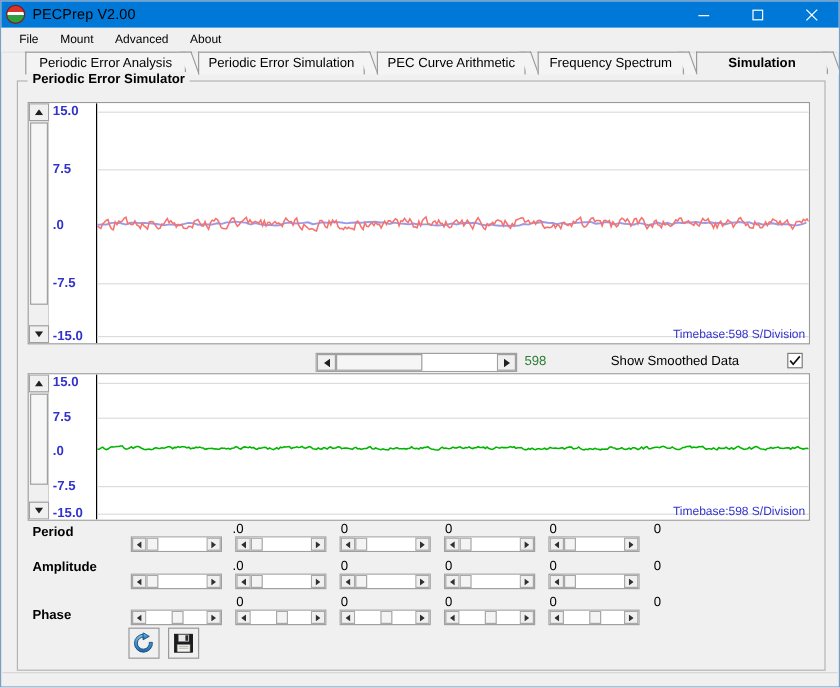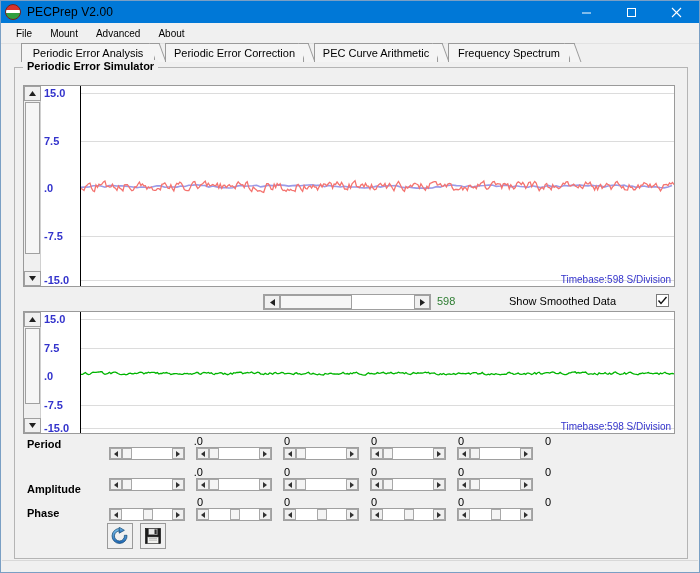--- a/index.html
+++ b/index.html
@@ -326,29 +326,33 @@
     <div class="menu-item">Advanced</div>
     <div class="menu-item">About</div>
   </div>
 
   <div class="tabstrip">
     <div class="tab" style="left:8px; width:134px;">
       <span>Periodic Error Analysis</span>
       <span class="skew"></span>
     </div>
     <div class="tab" style="left:152px; width:139px;">
-      <span>Periodic Error Correction</span>
+      <span>Periodic Error Simulation</span>
       <span class="skew"></span>
     </div>
     <div class="tab" style="left:301px; width:124px;justify-content:center;">
       <span>PEC Curve Arithmetic</span>
       <span class="skew"></span>
     </div>
     <div class="tab" style="left:435px; width:122px;">
       <span>Frequency Spectrum</span>
+      <span class="skew"></span>
+    </div>
+    <div class="tab active" style="left:567px; width:110px; border-bottom:1px solid #f0f0f0;">
+      <span>Simulation</span>
       <span class="skew"></span>
     </div>
   </div>
 
   <div class="groupbox">
     <div class="group-title">Periodic Error Simulator</div>
 
     <div class="chart-panel" style="left:8px; top:17px; width:652px; height:202px;">
 
       <div class="vscroll">
@@ -526,21 +530,21 @@
       <div class="ms-track">
           <div class="ms-thumb" style="left:0;"></div>
         </div>
       <div class="ms-arrow">
           <svg width="4" height="6" viewBox="0 0 4 6">
             <polygon points="0,0 4,3 0,6" fill="#303030"></polygon>
           </svg>
         </div>
     </div>
 
-    <div class="param-label" style="left:12px; top:415px;">Amplitude</div>
+    <div class="param-label" style="left:12px; top:399px;">Amplitude</div>
     <div class="param-value" style="left:128px; top:398px; width:60px;">.0</div>
     <div class="param-value" style="left:215px; top:398px; width:60px;">0</div>
     <div class="param-value" style="left:302px; top:398px; width:60px;">0</div>
     <div class="param-value" style="left:389px; top:398px; width:60px;">0</div>
     <div class="param-value" style="left:476px; top:398px; width:60px;">0</div>
 
     <div class="mini-scroll" style="left:94px;  top:410px;">
       <div class="ms-arrow">
           <svg width="4" height="6" viewBox="0 0 4 6">
             <polygon points="4,0 4,6 0,3" fill="#303030"></polygon>

